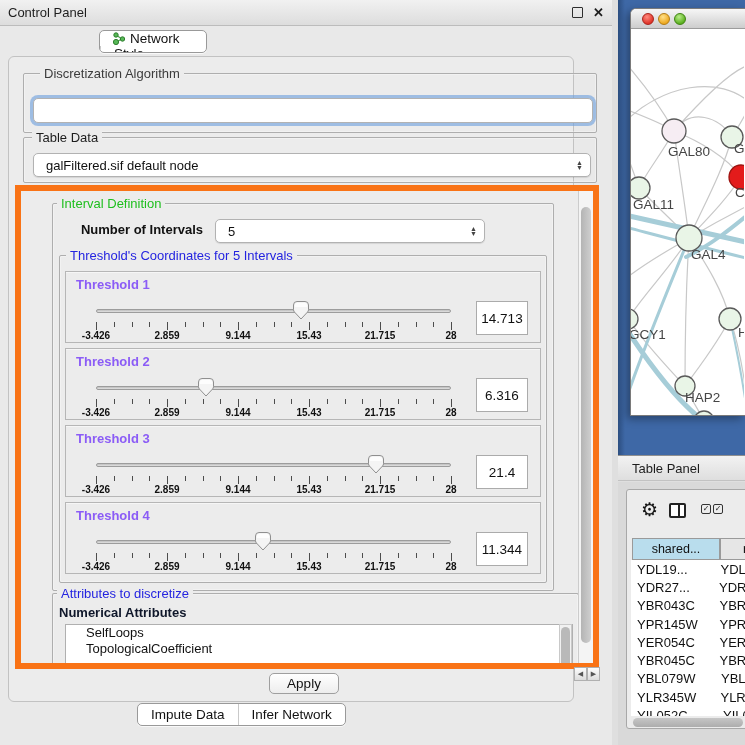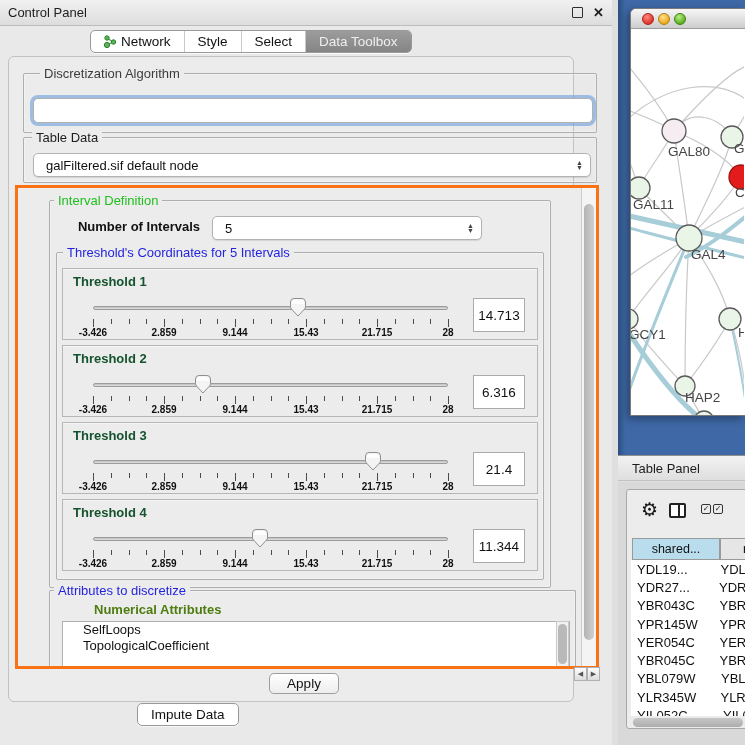--- a/index.html
+++ b/index.html
@@ -38,25 +38,25 @@
 
   
   #algo-popup { position:absolute; left:13px; top:80px; width:563px; height:59px; background:#fff;
                 border:1px solid #cfcfcf; border-radius:5px; z-index:50;
                 box-shadow:2px 4px 10px rgba(0,0,0,.30); overflow:hidden; }
   #algo-popup .prompt { color:#b4b4b4; font-size:13px; text-align:center; padding-top:6px; height:22px; }
   #algo-popup .opt { font-size:13.5px; color:#000; padding:0 2px 0 2px; height:15.5px; line-height:15.5px; }
   #algo-popup .opt.bold { font-weight:bold; }
 
   #viewport { position:absolute; left:14px; top:184px; width:584px; height:484px;
-              border:3px solid #f97316; background:#ececec; overflow:hidden; }
+              border:6px solid #f97316; background:#ececec; overflow:hidden; }
 
   .tbox { position:absolute; left:44px; width:476px; height:72px; border:1px solid #b6b6b6;
           background:#ececec; box-shadow:inset 0 1px 0 rgba(255,255,255,.5); }
-  .tbox .tlabel { position:absolute; left:10px; top:5px; font-size:13px; font-weight:bold; color:#14532d; }
+  .tbox .tlabel { position:absolute; left:10px; top:5px; font-size:13px; font-weight:bold; color:#8b5cf6; }
   .track { position:absolute; left:30px; top:37px; width:355px; height:4px;
            background:linear-gradient(#bdbdbd,#e2e2e2); border:1px solid #9c9c9c; border-radius:3px; }
   .tick { position:absolute; width:1px; background:#4c4c4c; }
   .ticklabel { position:absolute; top:58px; font-size:10px; font-weight:bold; color:#101010;
                transform:translateX(-50%); white-space:nowrap; }
   .thumb { position:absolute; top:29px; }
   .valfield { position:absolute; left:410px; top:29px; width:52px; height:34px; background:#fff;
               border:1px solid #ababab; font-size:13.5px; color:#111;
               display:flex; align-items:center; justify-content:center; }
 
@@ -128,21 +128,21 @@
 <body>
 
 <div id="control-panel">
 
   <div id="titlebar">
     <span class="title">Control Panel</span>
     <span class="float-sq"></span>
     <span class="close-x">✕</span>
   </div>
 
-  <div id="top-tabs" class="seg-control" style="left:90px; top:30px;">
+  <div id="top-tabs" class="seg-control" style="left:99px; top:30px;flex-direction:column;">
       <div class="seg">
         <svg width="12" height="13">
           <line x1="3" y1="3" x2="9" y2="7" stroke="#4aa54a" stroke-width="1.2"></line>
           <line x1="3" y1="10" x2="9" y2="7" stroke="#4aa54a" stroke-width="1.2"></line>
           <circle cx="3" cy="3" r="2.2" fill="#57b957" stroke="#2e7d2e"></circle>
           <circle cx="3" cy="10" r="2.6" fill="#57b957" stroke="#2e7d2e"></circle>
           <circle cx="9.5" cy="7" r="2.2" fill="#57b957" stroke="#2e7d2e"></circle>
         </svg>
         <span>Network</span>
       </div>
@@ -331,21 +331,21 @@
                 <path d="M8 18 L1.6 11.2 Q0.5 10.2 0.5 8.6 L0.5 4 Q0.5 0.5 4 0.5 L12 0.5 Q15.5 0.5 15.5 4 L15.5 8.6 Q15.5 10.2 14.4 11.2 Z" fill="#f4f4f4" stroke="#8f8f8f"></path>
                 <path d="M2 4 Q2 2 4 2 L12 2 Q14 2 14 4 L14 6 L2 6 Z" fill="#ffffff" opacity="0.8"></path>
               </svg></div>
             <div class="valfield">11.344</div>
           </div>
         </div>
 
       <div class="group" style="left:31px; top:402px; width:527px; height:90px; border-bottom:none;">
         <span class="group-title" id="attributes-title" style="left: 4px; top: -8px; color: rgb(36, 36, 224);">Attributes to discretize</span>
       </div>
-      <div style="position:absolute; left:38px; top:414px; font-size:13px; font-weight:bold; color:#4d7c0f;margin-left:38px;">Numerical Attributes</div>
+      <div style="position:absolute; left:38px; top:414px; font-size:13px; font-weight:bold; color:#0f172a;">Numerical Attributes</div>
       <div id="attr-list">
           <div class="item">SelfLoops</div>
           <div class="item">TopologicalCoefficient</div>
         </div>
       <div class="vscroll-inner">
         <div class="thumb2"></div>
       </div>
 
       <div id="vp-scrollbar">
         <div class="vthumb"></div>
@@ -356,20 +356,23 @@
       <div class="ab">◀</div>
       <div class="ab">▶</div>
     </div>
 
     <button id="apply-btn" style="left:260px; top:616px;">Apply</button>
   </div>
 
   <div id="bottom-tabs" class="seg-control" style="left:137px; top:703px;">
       <div class="seg">
         <span>Impute Data</span>
+      </div>
+      <div class="seg">
+        <span>Infer Network</span>
       </div>
     </div>
 
 </div>
 
 <div id="divider"></div>
 
 <div id="desktop"></div>
 
 <div id="netframe">

